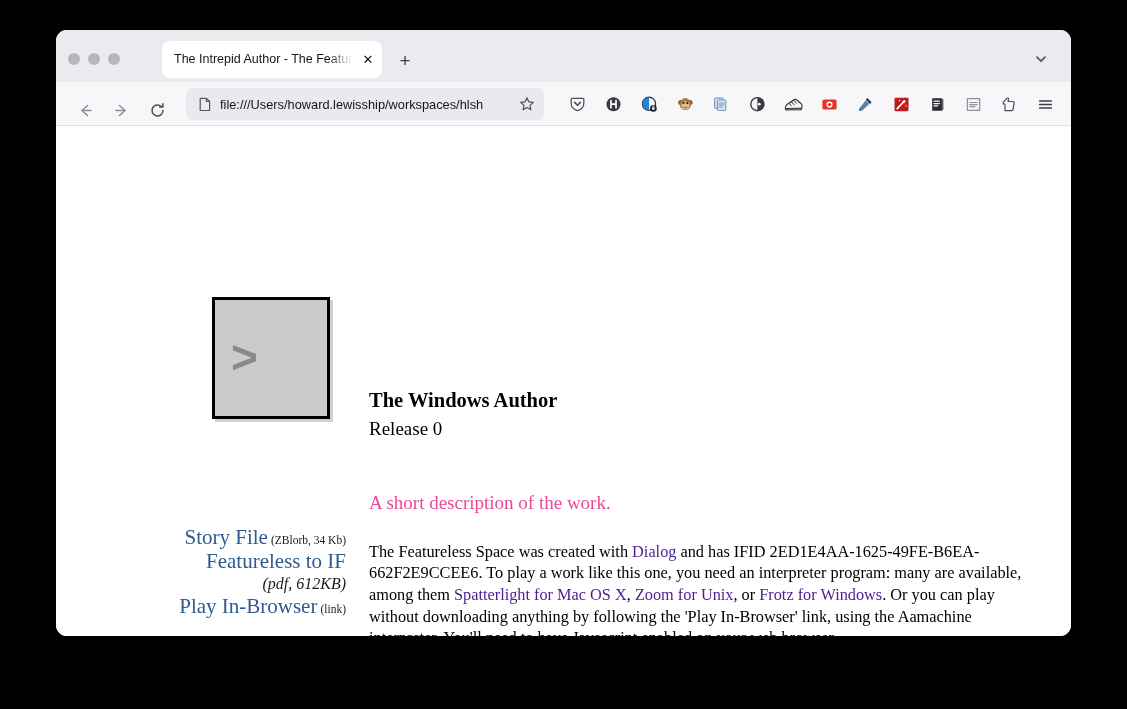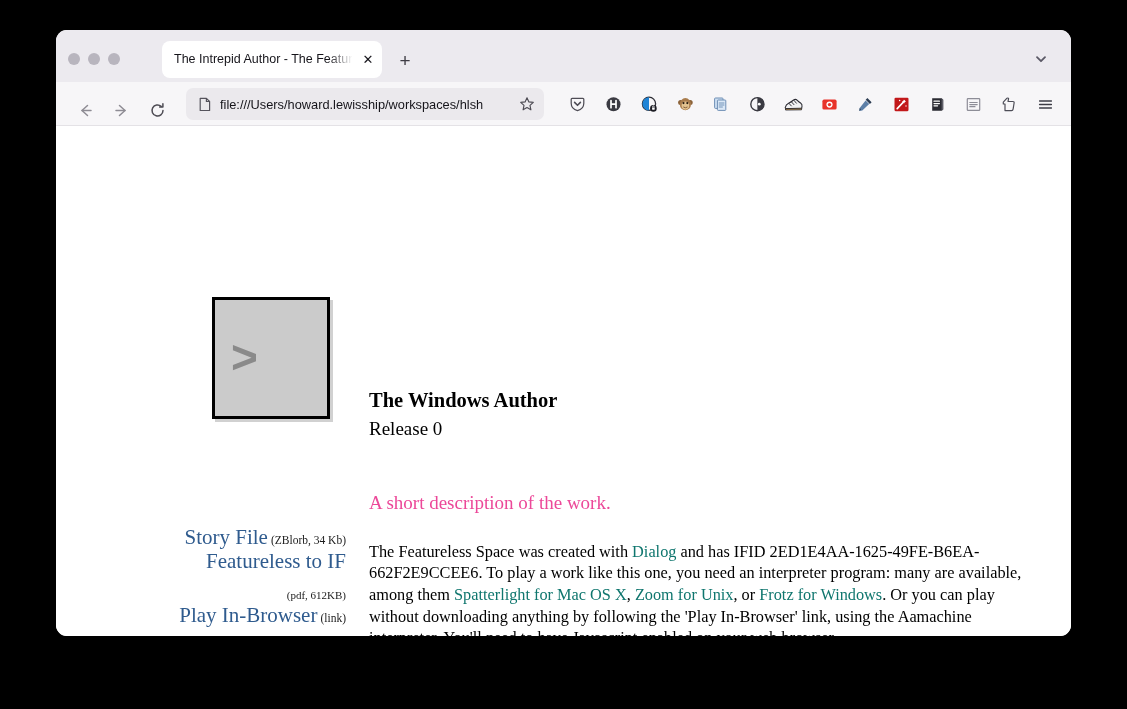--- a/index.html
+++ b/index.html
@@ -278,23 +278,24 @@
     color: #2f5b8e;
     text-decoration: none;
   }
   .dl-meta {
     font-size: 11.5px;
     color: #1b1b1b;
     margin-left: 3px;
   }
   .dl-meta-block {
     display: block;
-    font-size: 11px;
+    font-size: 16px;
     color: #1b1b1b;
-    margin: 18px 0 2px 0;
+    margin: 4px 0 2px 0;
+    font-style: italic;
   }
 
   
   .body-col {
     position: absolute;
     left: 313px;
     top: 365px;
     width: 661px;
   }
   .blurb {
@@ -303,21 +304,21 @@
     line-height: 1.25;
   }
   .para {
     margin-top: 26px;
     font-size: 16.3px;
     color: #000000;
     line-height: 1.33;
     text-align: left;
   }
   .ilink {
-    color: #0f766e;
+    color: #4c1d95;
     text-decoration: none;
   }
 </style>
 </head>
 <body>
 
 <div id="root">
 
   <div class="browser-window">
 

